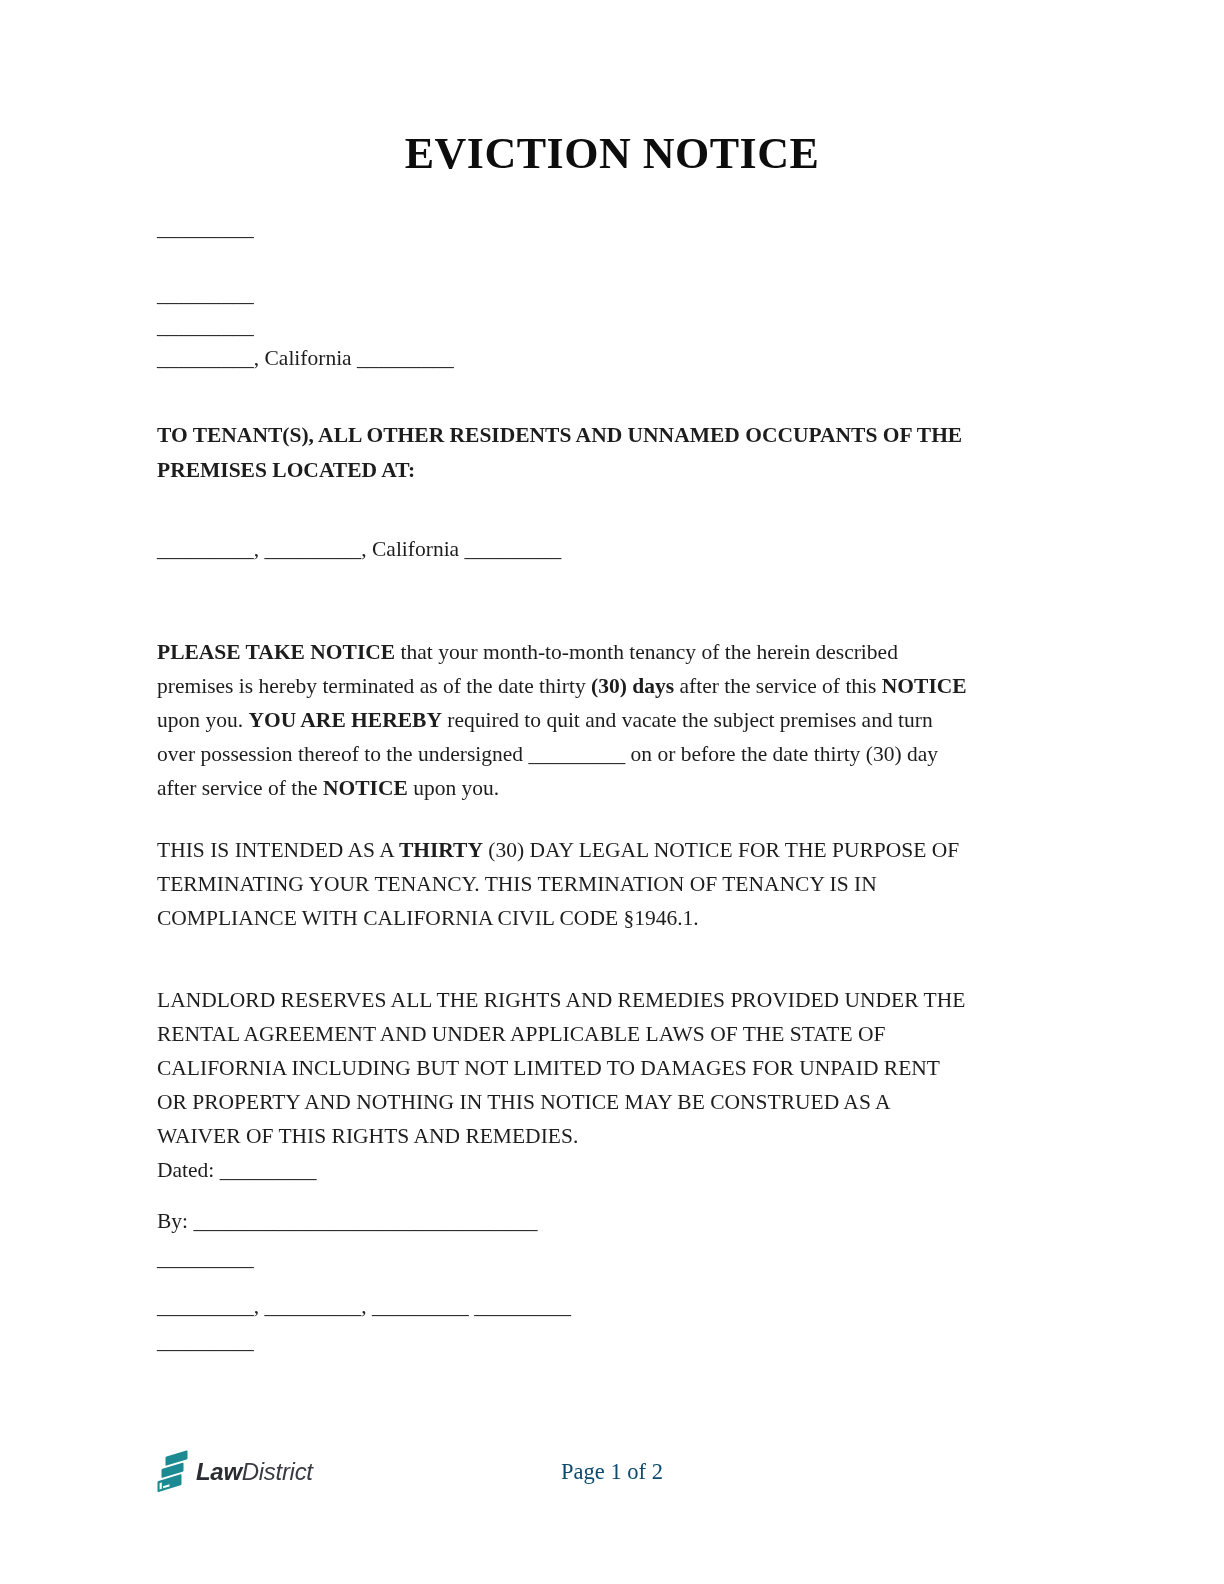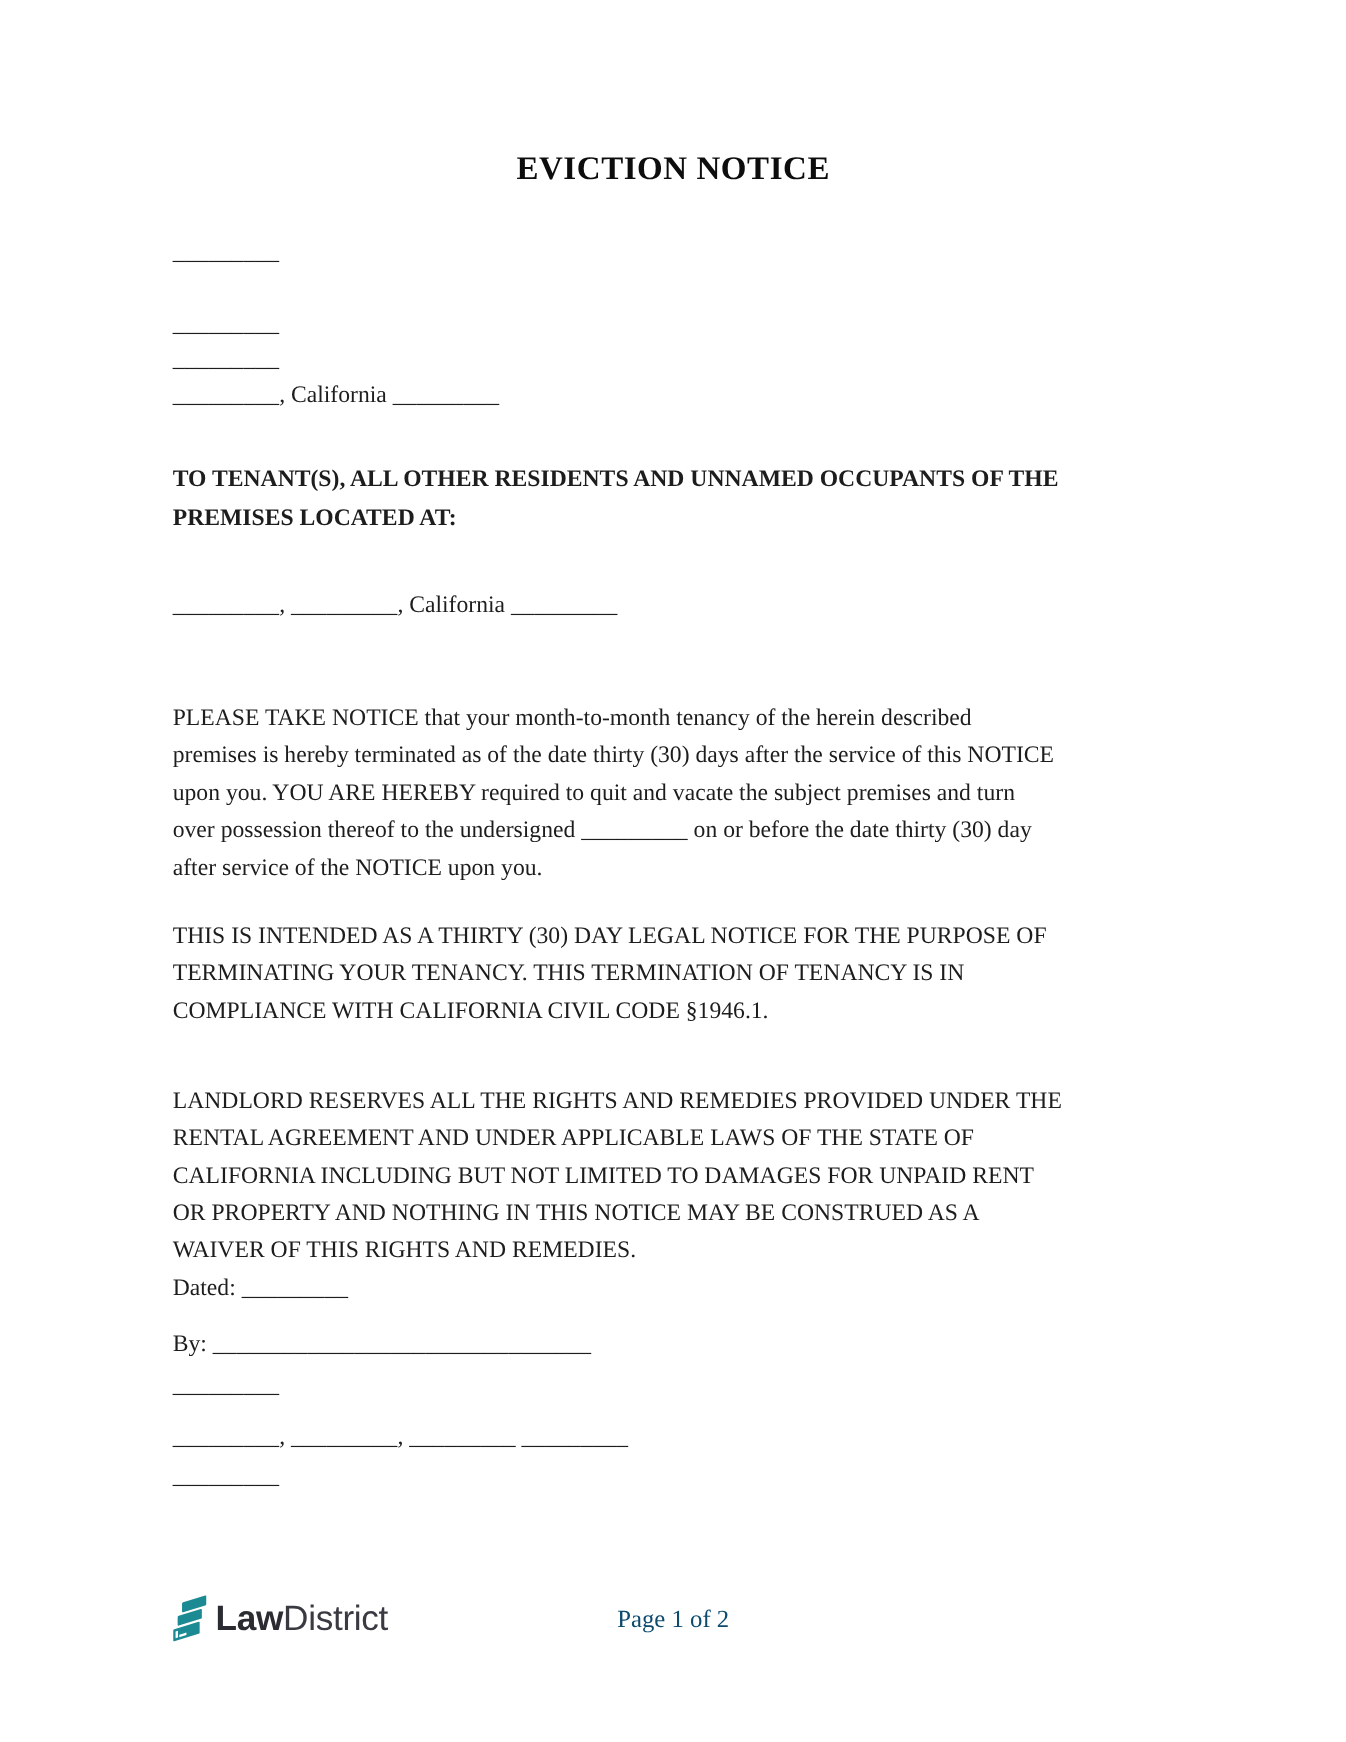--- a/index.html
+++ b/index.html
@@ -12,21 +12,21 @@
   }
   .page {
     position: relative;
     width: 1224px; height: 1584px;
     background: #ffffff;
     box-sizing: border-box;
     padding-top: 124px;
   }
   .title {
     margin: 0;
-    font-size: 30px;
+    font-size: 44px;
     font-weight: bold;
     line-height: 59px;
     text-align: center;
     color: #0d0d0d;
     letter-spacing: 0.5px;
   }
   .content {
     box-sizing: border-box;
     padding-left: 157px;
     padding-right: 180px;
@@ -34,21 +34,21 @@
   .line {
     margin: 0;
     font-size: 21.5px;
     line-height: 34px;
     white-space: pre;
   }
   .block { margin: 0; }
   .lh32 .line { line-height: 32px; }
   .lh35 .line { line-height: 35px; }
   .bold .line { font-weight: bold; }
-  b { font-weight: normal; }
+  b { font-weight: bold; }
   .mt3  { margin-top: 3px; }
   .mt28 { margin-top: 28px; }
   .mt30 { }
   .mt31 { margin-top: 44px; }
   .mt32 { margin-top: 28px; }
   .mt33 { margin-top: 33px; }
   .mt34 { margin-top: 14px; }
   .mt36 { margin-top: 48px; }
   .mt39 { margin-top: 17px; }
   .mt69 { margin-top: 69px; }
@@ -59,25 +59,26 @@
   }
   .brand {
     position: absolute;
     left: 0; top: 0;
     display: flex;
     align-items: flex-start;
   }
   .brand svg { display: block; margin-right: 6px; }
   .brand-text {
     font-family: "Liberation Sans", "DejaVu Sans", sans-serif;
-    font-size: 32px;
+    font-size: 24px;
     line-height: 43px;
     letter-spacing: -0.3px;
     color: #3a3b42;
     white-space: pre;
+    font-style: italic;
   }
   .brand-text b { color: #2b2c32; font-weight: 700; }
   .page-num {
     position: absolute;
     left: 50%; top: 0;
     transform: translateX(-50%);
     font-size: 22.5px;
     line-height: 43px;
     color: #0c4a6e;
     white-space: pre;

